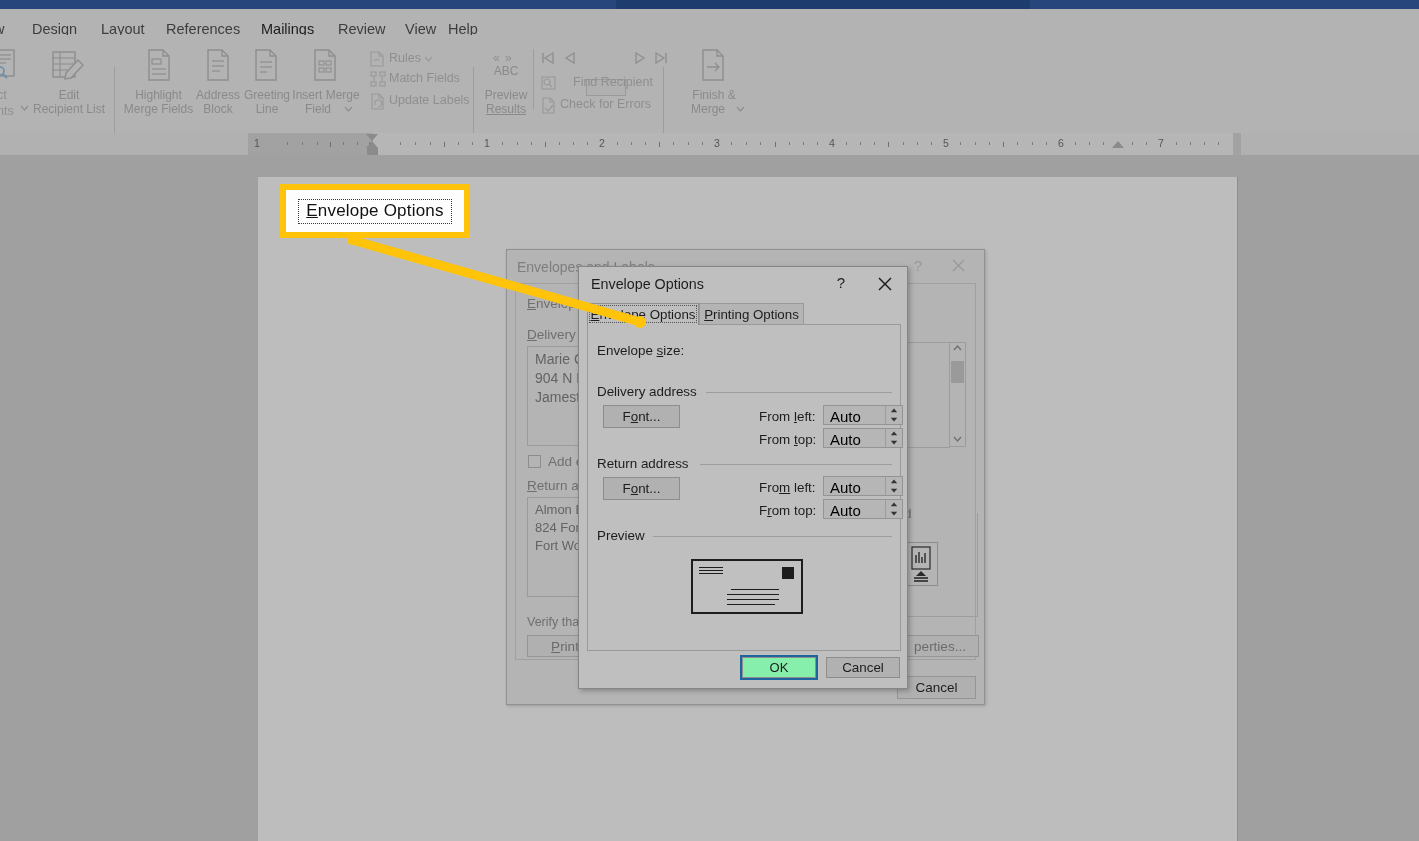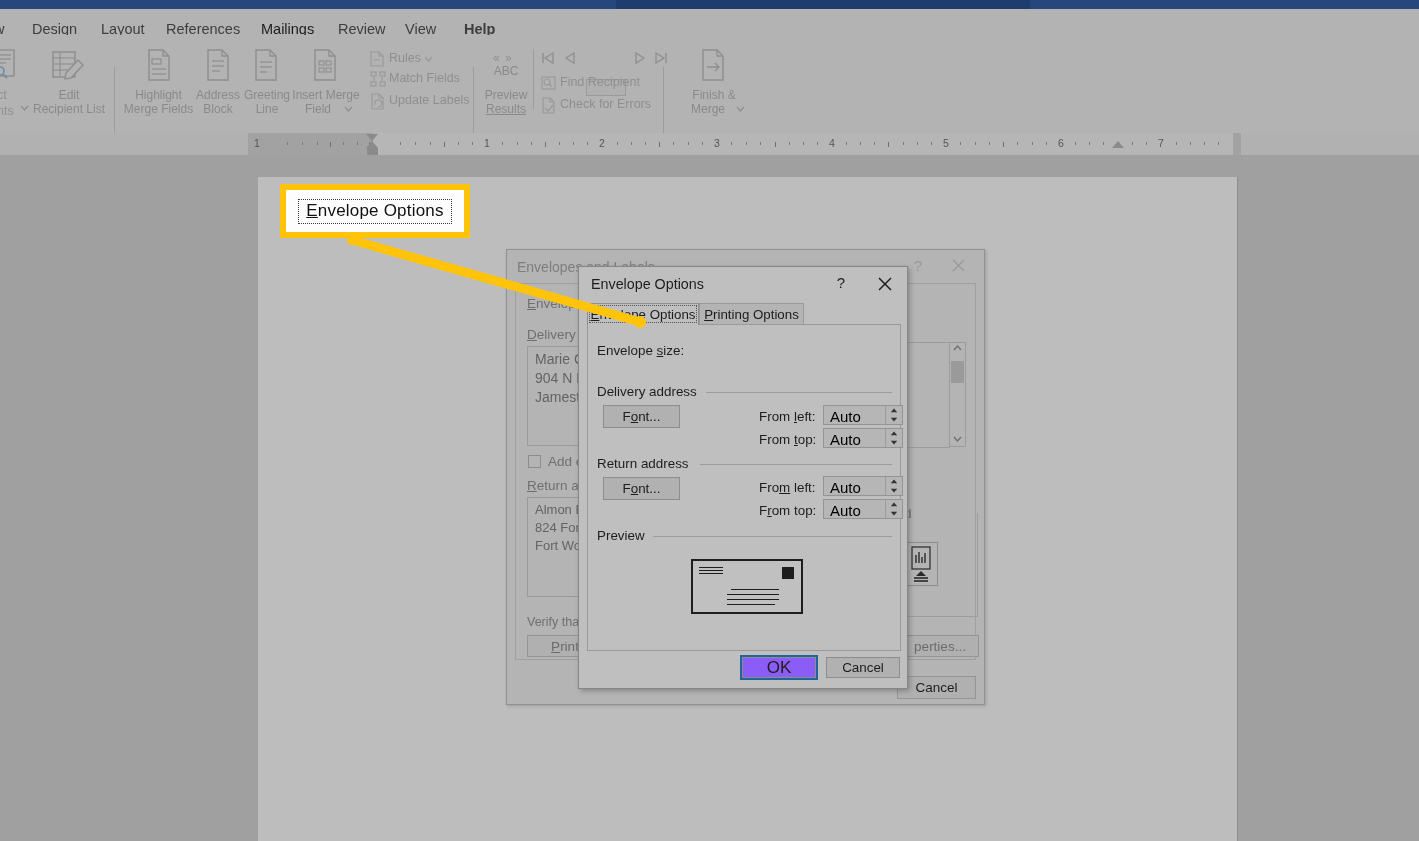--- a/index.html
+++ b/index.html
@@ -262,23 +262,23 @@
     position: absolute; left: 691px; top: 559px; width: 112px; height: 55px;
     background: #c0c0c0; border: 2px solid #1d1d1d;
     z-index: 31;
   }
   .envprev .rl { position: absolute; background: #1d1d1d; height: 1px; }
   .envprev .stamp {
     position: absolute; right: 7px; top: 6px; width: 12px; height: 12px; background: #1d1d1d;
   }
 
   .okbtn {
-    position: absolute; background: #8b5cf6; border: 1px solid #8d8d8d;
+    position: absolute; background: #86efac; border: 1px solid #8d8d8d;
     outline: 2px solid #1f639f; outline-offset: 0px;
-    font-size: 17px; color: #1d1d1d;
+    font-size: 13px; color: #1d1d1d;
     display: flex; align-items: center; justify-content: center;
   }
 
   .feedicon {
     position: absolute; background: #b4b4b4; border: 1px solid #8d8d8d;
   }
 </style>
 </head>
 <body>
 
@@ -291,21 +291,21 @@
   <div class="ribbon">
 
     <div class="tabstrip">
       <span class="tab" style="left:-6px;">w</span>
       <span class="tab" style="left:32px;">Design</span>
       <span class="tab" style="left:101px;">Layout</span>
       <span class="tab" style="left:166px;">References</span>
       <span class="tab active" style="left:261px;">Mailings</span>
       <span class="tab" style="left:338px;">Review</span>
       <span class="tab" style="left:405px;">View</span>
-      <span class="tab" style="left:464px;font-weight:bold;">Help</span>
+      <span class="tab" style="left:448px;">Help</span>
       <div class="tab-underline" style="left:260px;width:57px;"></div>
     </div>
 
     <div class="ribbon-body">
 
       <div class="grp-sep" style="left:114px;"></div>
       <div class="grp-sep" style="left:473px;"></div>
       <div class="grp-sep" style="left:663px;"></div>
 
       <div class="glyph" style="left:-8px;top:14px;">
@@ -464,21 +464,21 @@
         </svg>
       </div>
 
       <div class="glyph" style="left:541px;top:40px;">
         <svg width="15" height="16" viewBox="0 0 15 16">
           <rect x="1" y="2" width="13" height="12" fill="none" stroke="#9a9a9a" stroke-width="1.2"></rect>
           <circle cx="6" cy="7" r="3" fill="none" stroke="#9a9a9a" stroke-width="1.2"></circle>
           <line x1="8" y1="9" x2="11" y2="12" stroke="#9a9a9a" stroke-width="1.3"></line>
         </svg>
       </div>
-      <span class="cmd-sm" style="left:560px;top:40px;">Find Recipient</span>
+      <span class="cmd-sm" style="left:573px;top:40px;">Find Recipient</span>
 
       <div class="glyph" style="left:541px;top:62px;">
         <svg width="15" height="17" viewBox="0 0 15 17">
           <path d="M2 1 H9 L13 5 V16 H2 Z" fill="none" stroke="#9a9a9a" stroke-width="1.2"></path>
           <path d="M9 1 V5 H13" fill="none" stroke="#9a9a9a" stroke-width="1.1"></path>
           <path d="M4 11 l3 3 l5 -6" fill="none" stroke="#9a9a9a" stroke-width="1.3"></path>
         </svg>
       </div>
       <span class="cmd-sm" style="left:560px;top:62px;">Check for Errors</span>
 

